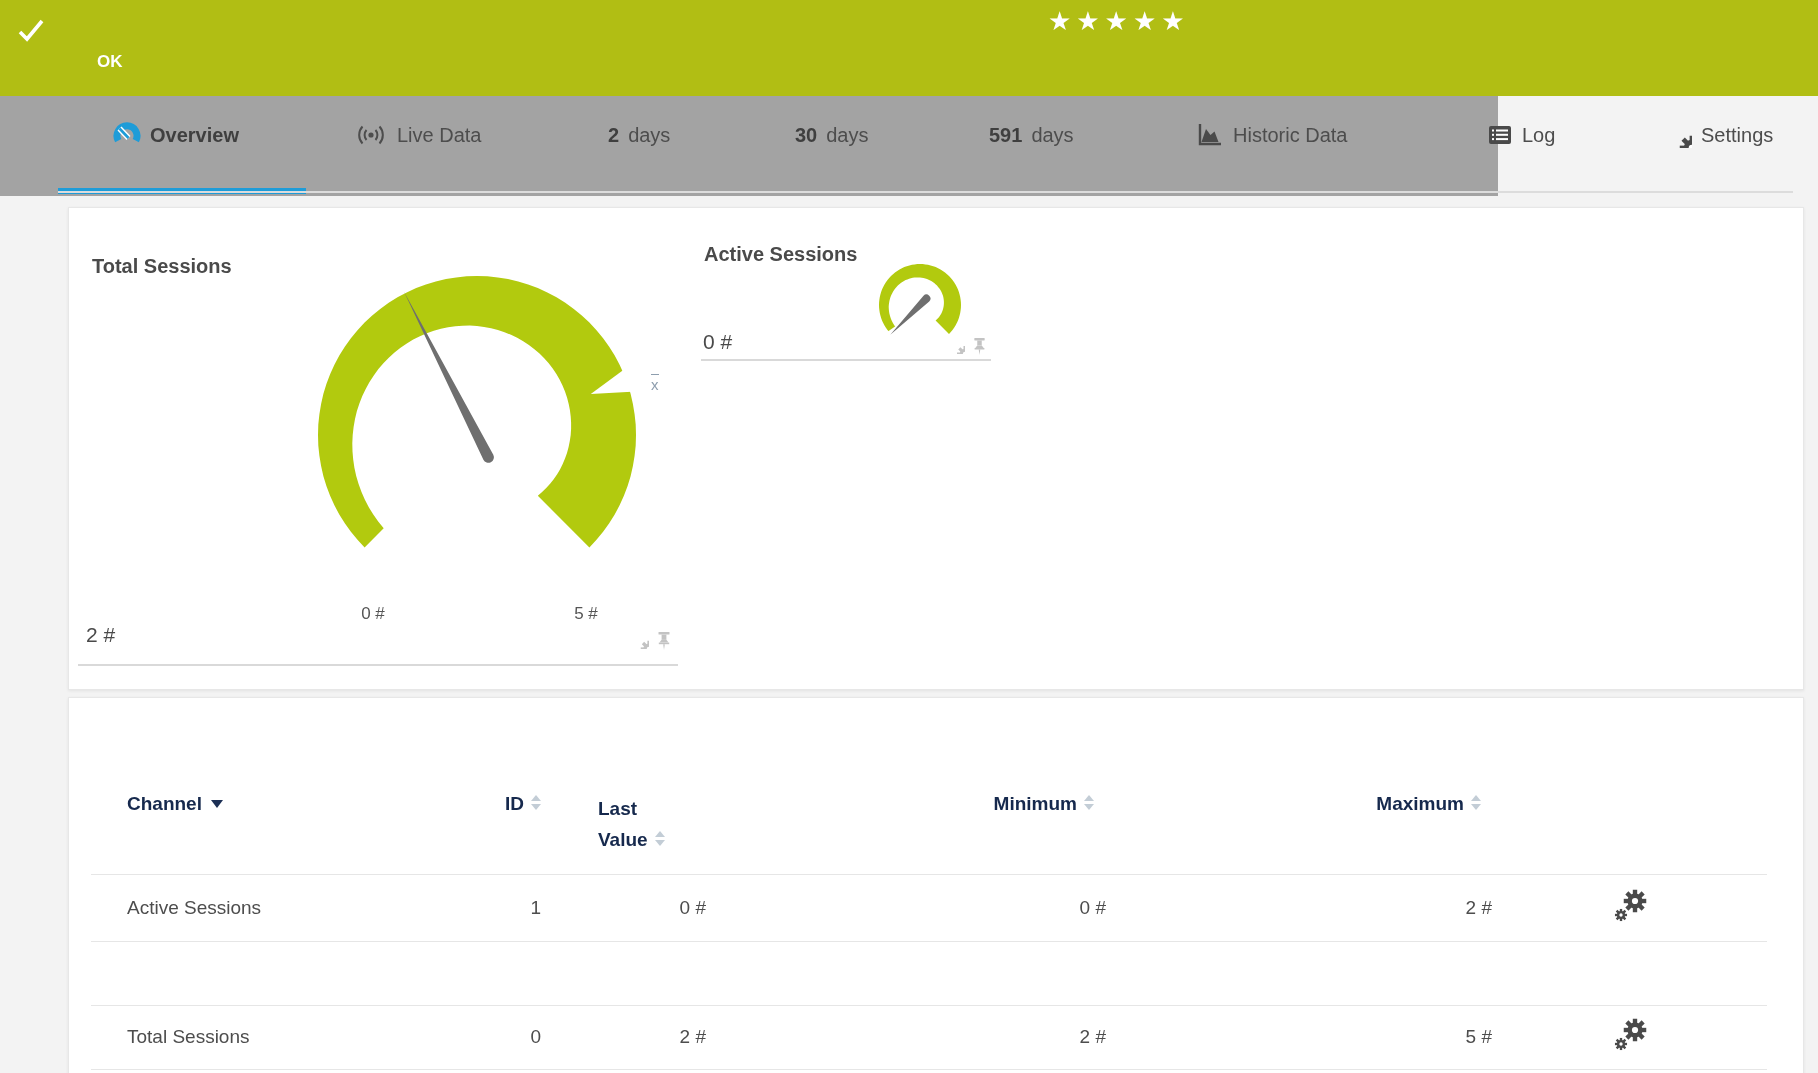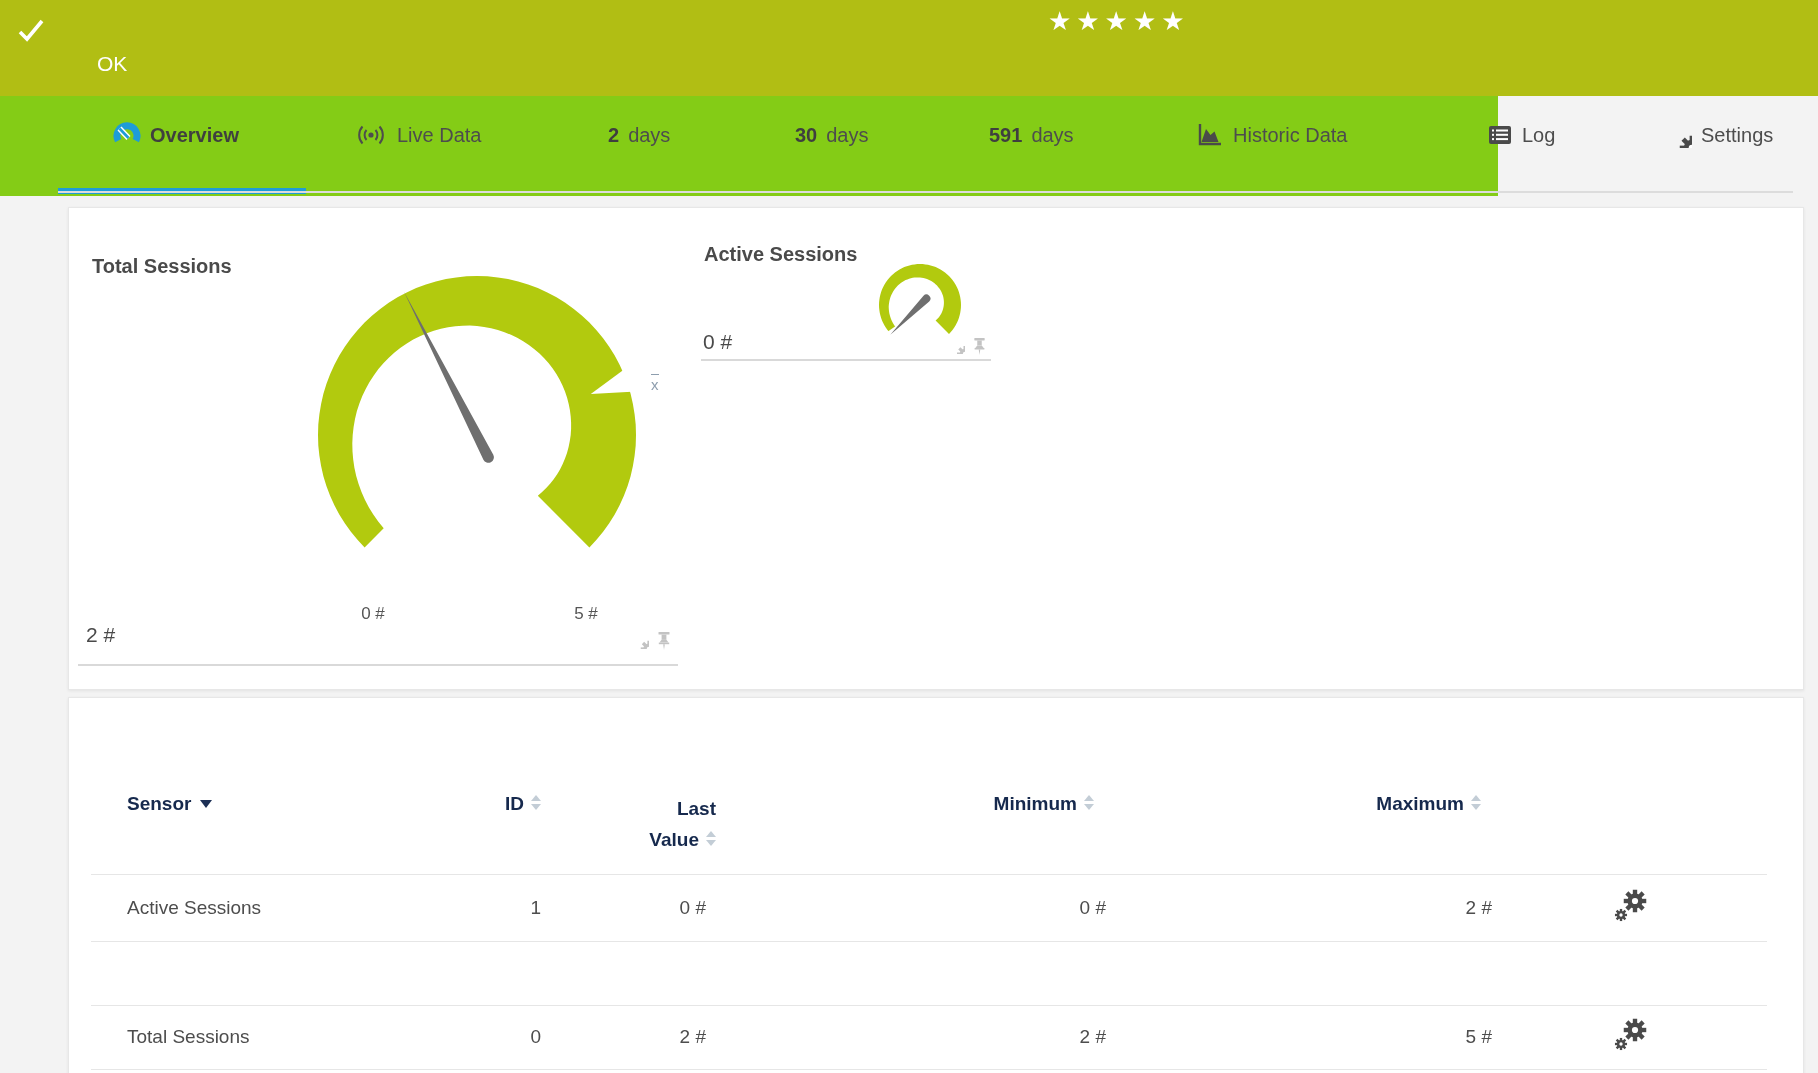--- a/index.html
+++ b/index.html
@@ -10,24 +10,24 @@
     color:#4d4d4d;
   }
   
   .topbar{position:absolute;left:0;top:0;width:1818px;height:96px;background:#b1be14;color:#fff}
   .topbar .check{position:absolute;left:16px;top:16px}
   .titleline{position:absolute;left:64px;top:10px;white-space:nowrap;font-size:29px}
   .kind{font-style:italic;font-weight:400;margin-right:14px}
   .sensor-title{font-weight:700}
   .flag{position:relative;top:-12px;margin-left:8px;display:inline-block}
   .stars{position:absolute;left:1048px;top:6px;font-family:"DejaVu Sans",sans-serif;font-size:26px;letter-spacing:5px;color:#fff}
-  .status-ok{position:absolute;left:97px;top:52px;font-size:21px;font-weight:400}
-
-  
-  .tabstrip{position:absolute;left:0;top:96px;width:1498px;height:100px;background:#84cc16}
+  .status-ok{position:absolute;left:97px;top:52px;font-size:17px;font-weight:700}
+
+  
+  .tabstrip{position:absolute;left:0;top:96px;width:1498px;height:100px;background:#a3a3a3}
   .tab{position:absolute;top:22px;height:34px;display:flex;align-items:center;gap:9px;font-size:20px;color:#4d4d4d;cursor:pointer;white-space:nowrap}
   .tab .num{font-weight:700;color:#3f3f3f}
   .tab.active .lbl{font-weight:700;color:#3f3f3f}
   .tab-underline-gray{position:absolute;left:58px;top:95px;width:1735px;height:2px;background:#dcdcdc}
   .tab-underline-blue{position:absolute;left:58px;top:92px;width:248px;height:6px;background:#1e9cd8}
 
   
   .panel{position:absolute;background:#fff;border:1px solid #e7e7e7;box-shadow:0 1px 3px rgba(0,0,0,.07)}
   #panel-gauges{left:68px;top:207px;width:1734px;height:481px}
   #panel-table{left:68px;top:697px;width:1734px;height:390px}
@@ -44,21 +44,21 @@
   .xbar b{font-weight:400;display:inline-block;border-top:1px solid #8e9eae;padding-top:1px}
   .mini-icons{position:absolute;display:flex;gap:7px;color:#c3c3c3}
   .g-underline{position:absolute;height:2px;background:#d9d9d9}
 
   
   .tbl{position:absolute;left:22px;top:0;width:1676px;height:100%}
   .thead{position:absolute;left:0;top:95px;width:100%;font-size:19px;font-weight:700;color:#16294d}
   .hcell{position:absolute;top:0;white-space:nowrap;cursor:pointer}
   .h-channel{left:36px}
   .h-id{right:1226px}
-  .h-last{left:485px;width:140px;text-align:right;line-height:31px}
+  .h-last{left:507px;width:140px;text-align:left;line-height:31px}
   .h-min{right:673px}
   .h-max{right:286px}
   .sort{display:inline-block;width:10px;height:15px;position:relative;margin-left:7px}
   .sort i{position:absolute;left:0;width:0;height:0;border-left:5px solid transparent;border-right:5px solid transparent}
   .sort .up{top:0;border-bottom:6px solid #c3cdd6}
   .sort .dn{bottom:0;border-top:6px solid #c3cdd6}
   .caret-down{display:inline-block;margin-left:9px;width:0;height:0;border-left:6px solid transparent;border-right:6px solid transparent;border-top:8px solid #1c2f55;position:relative;top:-2px}
   .sep{position:absolute;left:0;width:100%;height:1px;background:#e6e6e6}
   .trow{position:absolute;left:0;width:100%;font-size:19px;color:#4d4d4d}
   .cell{position:absolute;top:50%;transform:translateY(-50%);white-space:nowrap}
@@ -225,21 +225,21 @@
           <use href="#sym-pin"></use>
         </svg>
       </span>
   </div>
   <div class="g-underline" style="left:632px;top:151px;width:290px"></div>
 </section>
 
 <section class="panel" id="panel-table">
   <div class="tbl">
     <div class="thead">
-      <span class="hcell h-channel"><span>Sensor</span><span class="caret-down"></span></span>
+      <span class="hcell h-channel"><span>Channel</span><span class="caret-down"></span></span>
       <span class="hcell h-id"><span>ID</span><span class="sort"><i class="up"></i><i class="dn"></i></span></span>
       <span class="hcell h-last"><span>Last</span><br><span>Value</span><span class="sort"><i class="up"></i><i class="dn"></i></span></span>
       <span class="hcell h-min"><span>Minimum</span><span class="sort"><i class="up"></i><i class="dn"></i></span></span>
       <span class="hcell h-max"><span>Maximum</span><span class="sort"><i class="up"></i><i class="dn"></i></span></span>
     </div>
     <div class="sep" style="top:176px"></div>
 
     <div class="trow" style="top:176px;height:67px">
       <span class="cell c-ch">Active Sessions</span>
       <span class="cell c-id">1</span>

